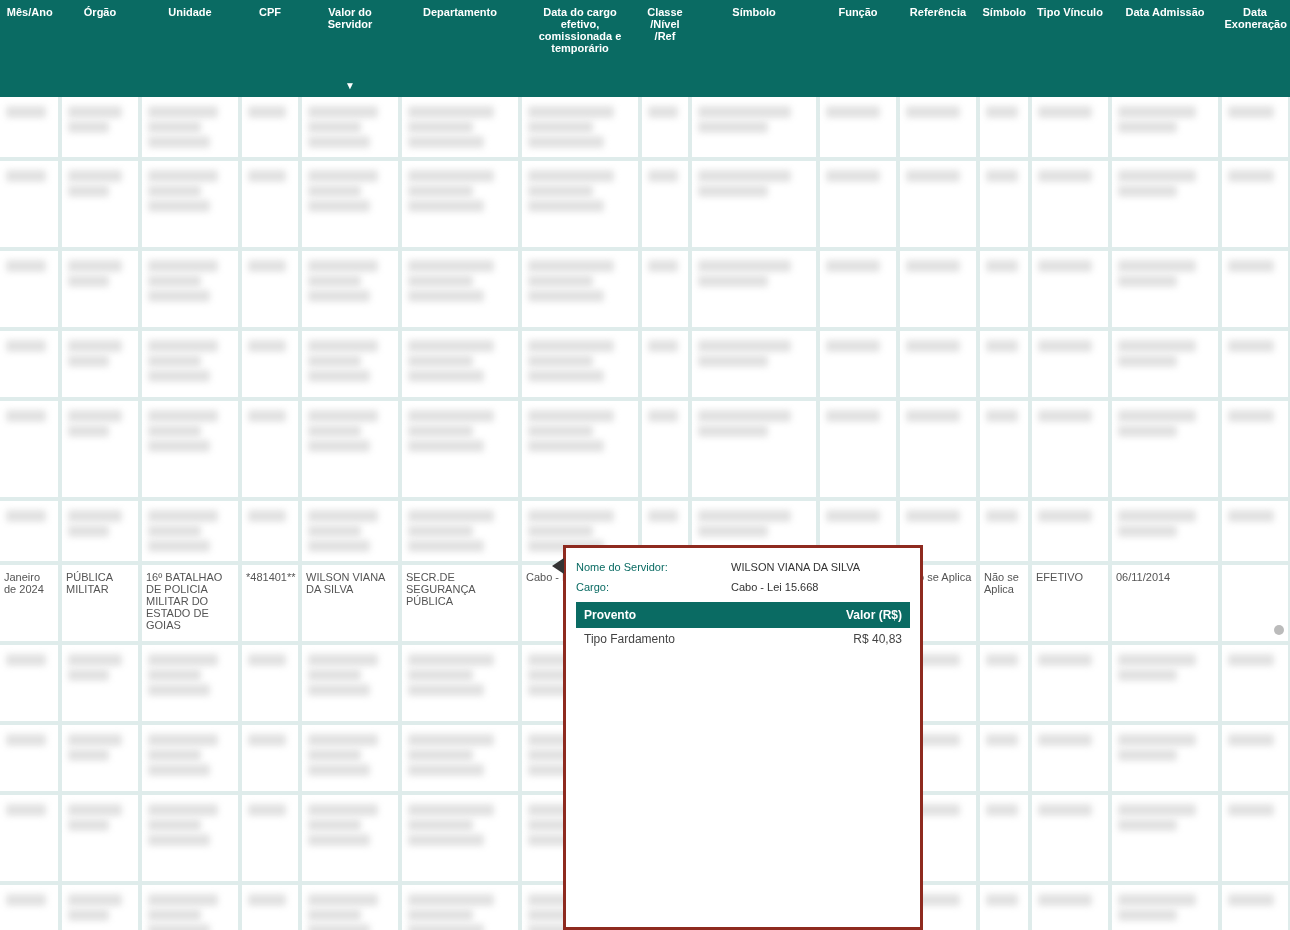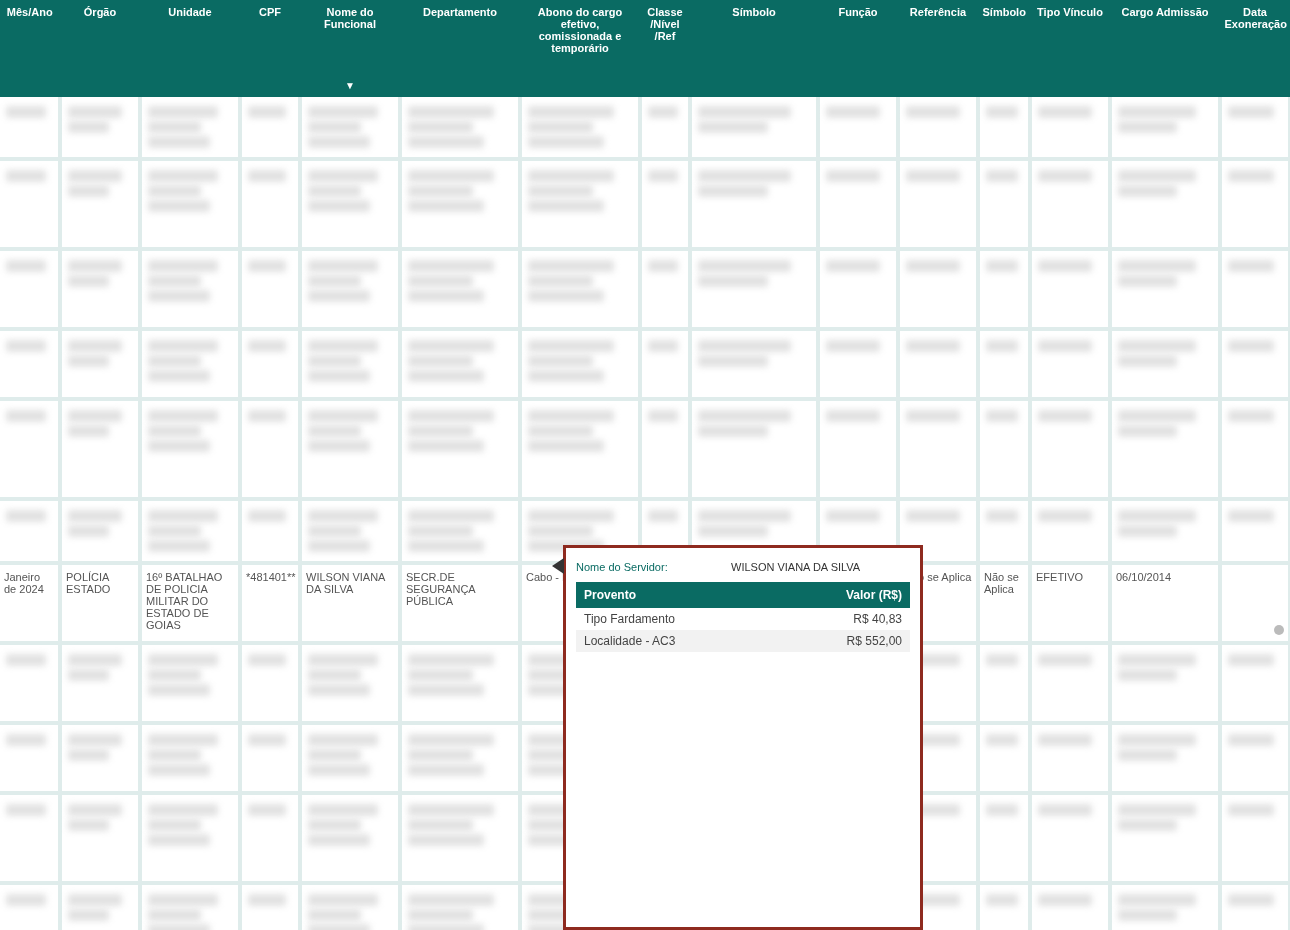--- a/index.html
+++ b/index.html
@@ -184,32 +184,32 @@
       <col class="c-admissao">
       <col class="c-exonera">
   </colgroup>
   <thead>
     <tr>
       <th>Mês/Ano</th>
       <th>Órgão</th>
       <th>Unidade</th>
       <th>CPF</th>
       <th>
-        <span>Nome do Funcional</span>
+        <span>Valor do Servidor</span>
         <span class="sort-indicator">▼</span>
       </th>
       <th>Departamento</th>
-      <th>Abono do cargo efetivo, comissionada e temporário</th>
+      <th>Data do cargo efetivo, comissionada e temporário</th>
       <th>Classe /Nível /Ref</th>
       <th>Símbolo</th>
       <th>Função</th>
       <th>Referência</th>
       <th>Símbolo</th>
       <th>Tipo Vínculo</th>
-      <th>Cargo Admissão</th>
+      <th>Data Admissão</th>
       <th>Data Exoneração</th>
     </tr>
   </thead>
   <tbody id="tbl-body">
   <tr>
         <td class="blur-cell" style="height: 30px;">
           <span class="blur-block bb1"></span>
         </td>
         <td class="blur-cell" style="height: 30px;">
           <span class="blur-block bb1"></span>
@@ -550,33 +550,33 @@
         <td class="blur-cell" style="height: 50px;">
           <span class="blur-block bb1"></span>
           <span class="blur-block bb2"></span>
         </td>
         <td class="blur-cell" style="height: 50px;">
           <span class="blur-block bb1"></span>
         </td>
       </tr>
       <tr class="highlighted">
         <td>Janeiro de 2024</td>
-        <td>POLÍCIA ESTADO</td>
+        <td>PÚBLICA MILITAR</td>
         <td>16º BATALHAO DE POLICIA MILITAR DO ESTADO DE GOIAS</td>
         <td>*481401**</td>
         <td>WILSON VIANA DA SILVA</td>
         <td>SECR.DE SEGURANÇA PÚBLICA</td>
         <td>Cabo - Lei 15.668</td>
         <td>Não se Aplica</td>
         <td>PM/CBM</td>
         <td>Não se Aplica</td>
         <td>Não se Aplica</td>
         <td>Não se Aplica</td>
         <td>EFETIVO</td>
-        <td>06/10/2014</td>
+        <td>06/11/2014</td>
         <td></td>
       </tr>
       <tr>
         <td class="blur-cell" style="height: 80px;">
           <span class="blur-block bb1"></span>
         </td>
         <td class="blur-cell" style="height: 80px;">
           <span class="blur-block bb1"></span>
           <span class="blur-block bb2"></span>
         </td>
@@ -807,33 +807,33 @@
     </tbody>
 </table>
 
 <div class="popup-arrow"></div>
 
 <div class="popup">
   <div class="info-row">
     <span class="info-label">Nome do Servidor:</span>
     <span class="info-value">WILSON VIANA DA SILVA</span>
   </div>
+  <div class="info-row">
+    <span class="info-label">Cargo:</span>
+    <span class="info-value">Cabo - Lei 15.668</span>
+  </div>
   <table class="provento-table">
     <thead>
       <tr>
         <th>Provento</th>
         <th class="val">Valor (R$)</th>
       </tr>
     </thead>
     <tbody>
       <tr>
         <td>Tipo Fardamento</td>
         <td class="val">R$ 40,83</td>
-      </tr>
-      <tr>
-        <td>Localidade - AC3</td>
-        <td class="val">R$ 552,00</td>
       </tr>
     </tbody>
   </table>
 </div>
 
 <div class="scroll-dot"></div>
 
 </body></html>

